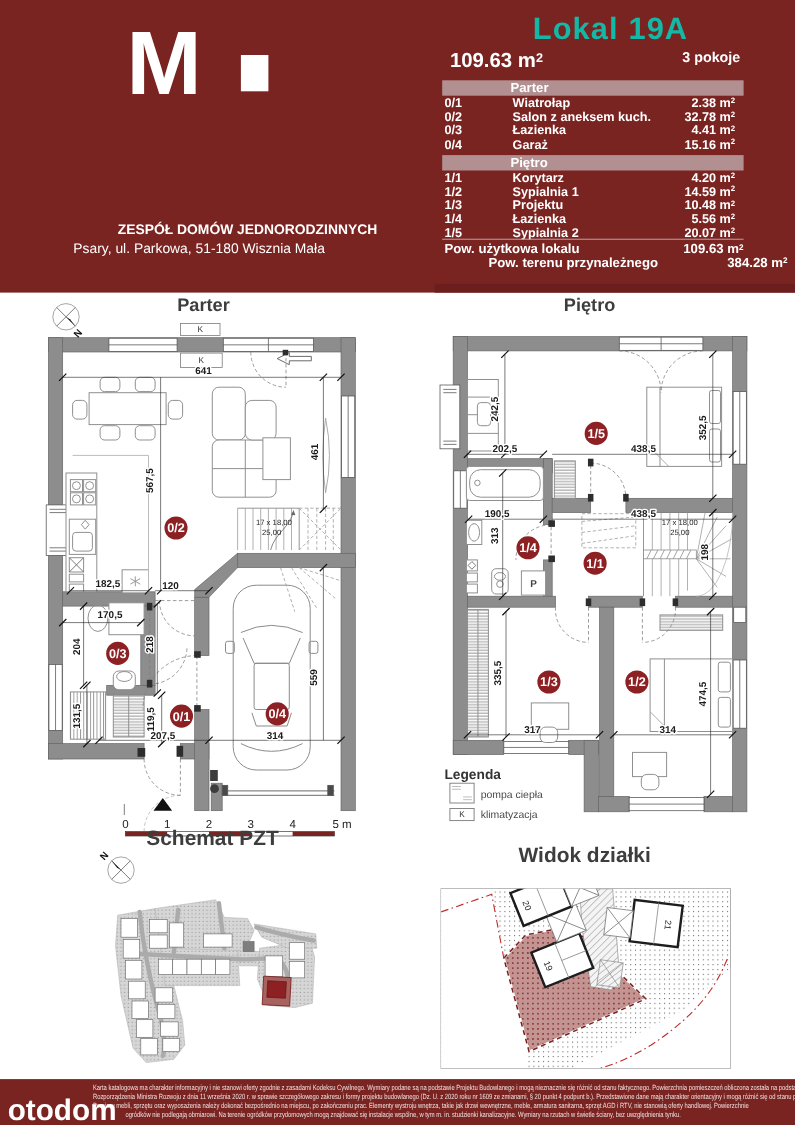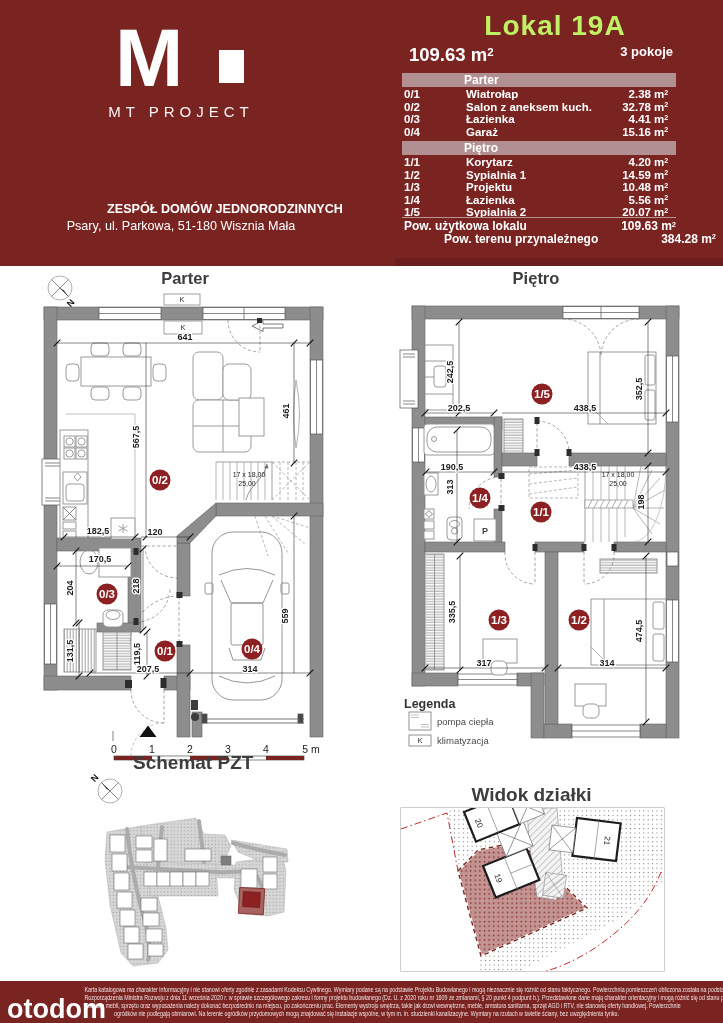--- a/index.html
+++ b/index.html
@@ -6,42 +6,42 @@
   body{width:723px;height:1023px;position:relative;background:#fff;font-family:"Liberation Sans",sans-serif;overflow:hidden;}
   .abs{position:absolute;}
   
   #header{left:0;top:0;width:723px;height:266px;background:#7a2422;}
   #logo-m{left:115px;top:17px;font-size:82px;font-weight:bold;color:#fff;line-height:82px;letter-spacing:-2px;}
   #logo-square{left:219px;top:50px;width:25px;height:33px;background:#fff;}
   #brand{left:40px;top:103px;width:282px;text-align:center;color:#fbf5f4;font-size:15px;letter-spacing:5px;font-weight:500;}
   #project{left:0px;top:143px;width:362px;text-align:center;color:#fff;font-size:23.5px;font-weight:bold;letter-spacing:.5px;}
   #subtitle{left:0px;top:202px;width:362px;text-align:center;color:#fff;font-size:12.6px;font-weight:600;margin-left:44px;}
   #address{left:0px;top:219px;width:362px;text-align:center;color:#fff;font-size:12.6px;}
-  #unit-title{left:400px;top:10px;width:310px;text-align:center;color:#bef264;font-size:28px;font-weight:bold;letter-spacing:1px;}
+  #unit-title{left:400px;top:10px;width:310px;text-align:center;color:#14b8a6;font-size:28px;font-weight:bold;letter-spacing:1px;}
   #unit-area{left:409px;top:44px;color:#fff;font-size:18.5px;font-weight:bold;}
   #unit-rooms{left:591px;top:44px;width:82px;text-align:right;color:#fff;font-size:13px;font-weight:bold;}
   sup{font-size:62%;vertical-align:baseline;position:relative;top:-0.45em;}
   
   .band{left:402px;width:274px;height:14px;background:#b29092;color:#fff;font-size:12px;font-weight:bold;padding-left:62px;box-sizing:border-box;line-height:14px;}
   .trow{left:402px;width:274px;height:12.4px;color:#fff;font-size:11.5px;font-weight:bold;line-height:12.4px;}
   .trow .no{position:absolute;left:2px;}
   .trow .nm{position:absolute;left:64px;white-space:nowrap;}
   .trow .val{position:absolute;right:25px;width:60px;text-align:right;}
   .trow .un{position:absolute;right:2px;width:20px;text-align:left;}
   #tsep{left:402px;top:217px;width:274px;height:1px;background:#b79597;}
   .srow{left:402px;width:274px;height:12.5px;color:#fff;font-size:12px;font-weight:bold;line-height:12.5px;}
   .srow .lbl{position:absolute;left:2px;white-space:nowrap;}
   .srow .val{position:absolute;right:0px;text-align:right;white-space:nowrap;}
   
   .plan-title{color:#3d3d3d;font-size:16.5px;font-weight:bold;text-align:center;}
   #parter-title{left:85px;top:269px;width:200px;}
   #pietro-title{left:436px;top:269px;width:200px;}
   .section-title{color:#3d3d3d;font-size:19px;font-weight:bold;}
   #schemat-title{left:133px;top:752px;}
-  #widok-title{left:400px;top:784px;width:263px;text-align:center;}
+  #widok-title{left:400px;top:768px;width:263px;text-align:center;}
   
   #footer{left:0;top:981px;width:723px;height:42px;background:#7a2422;}
   .fline{left:0px;width:723px;text-align:center;color:#efe2e1;font-size:6.8px;white-space:nowrap;transform:scaleX(0.78);transform-origin:384px 50%;}
   #otodom{left:7px;top:994px;color:#fff;font-size:27px;font-weight:bold;letter-spacing:0px;}
   svg text{font-family:"Liberation Sans",sans-serif;}
   .dimlab{font-size:9px;font-weight:bold;fill:#1c1c1c;text-anchor:middle;paint-order:stroke;stroke:#fff;stroke-width:2.6px;stroke-linejoin:round;}
   .roomlab{font-size:11.5px;font-weight:bold;fill:#fff;text-anchor:middle;}
   .klab{font-size:7.5px;fill:#333;text-anchor:middle;}
   .notelab{font-size:7px;fill:#222;text-anchor:middle;}
   .scalelab{font-size:10.5px;fill:#222;text-anchor:middle;}
@@ -636,21 +636,20 @@
         <path d="M661,872 C648,905 625,928 592,950 C574,961 558,968 546,971" stroke-dasharray="7 3 1.5 3"></path>
       </g>
     </g>
   </g>
 </svg>
 
 <div class="abs" id="header">
   <div class="abs" style="left:395px;top:258px;width:328px;height:8px;background:#6b1e1d;"></div>
   <div class="abs" id="logo-m">M</div>
   <div class="abs" id="logo-square"></div>
-  <div class="abs" id="brand">MT PROJECT</div>
   <div class="abs" id="subtitle">ZESPÓŁ DOMÓW JEDNORODZINNYCH</div>
   <div class="abs" id="address">Psary, ul. Parkowa, 51-180  Wisznia Mała</div>
   <div class="abs" id="unit-title">Lokal 19A</div>
   <div class="abs" id="unit-area"><span>109.63 m</span><sup>2</sup></div>
   <div class="abs" id="unit-rooms">3 pokoje</div>
 
   <div class="abs band" style="top:73px;">Parter</div>
   <div class="abs trow" style="top:88px;">
     <span class="no">0/1</span>
       <span class="nm">Wiatrołap</span>

